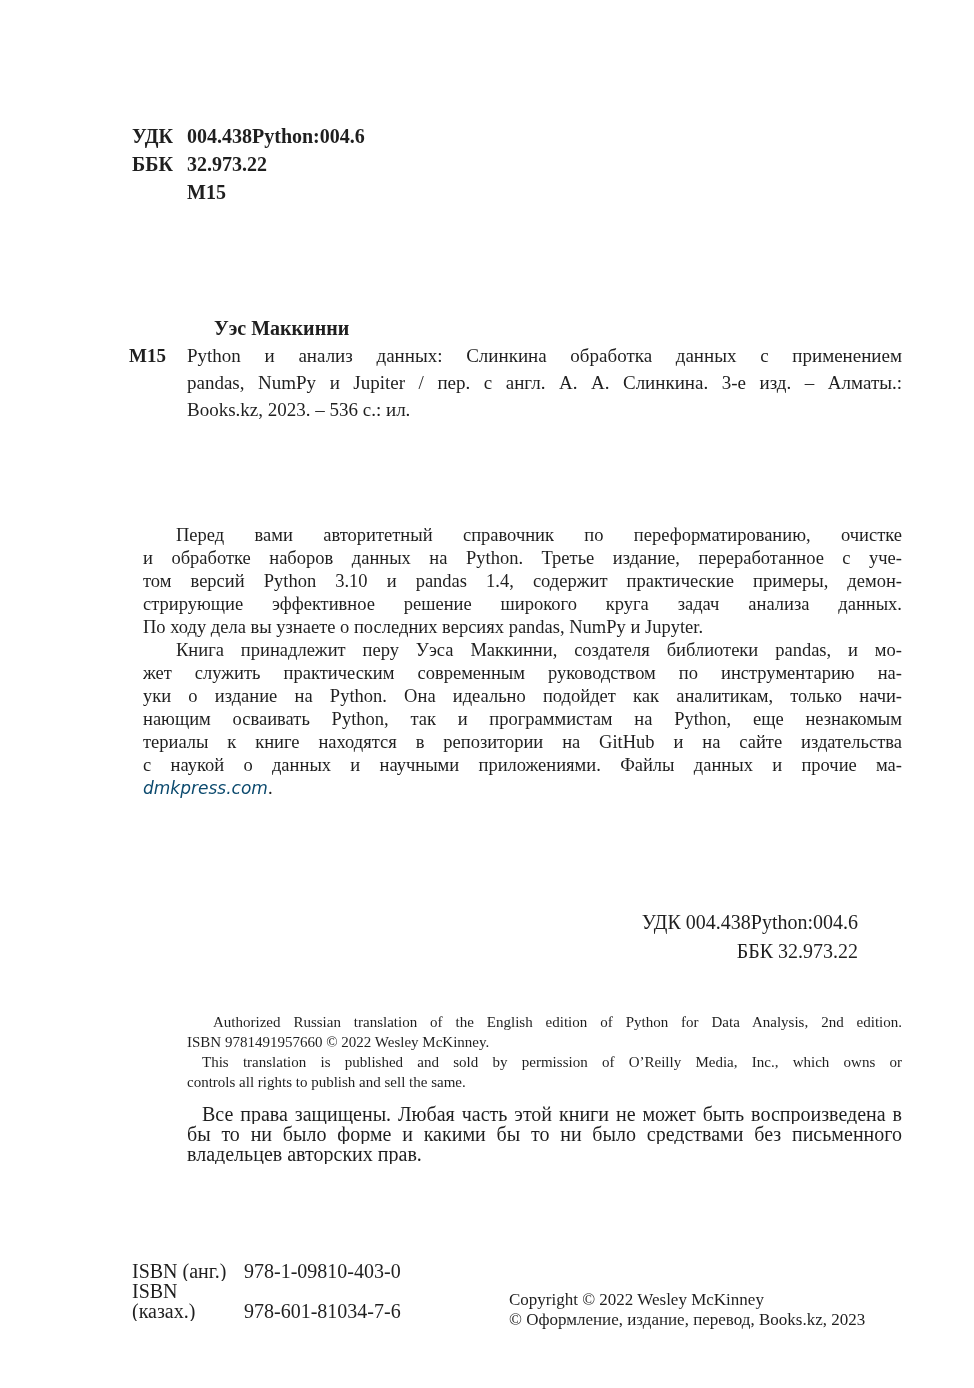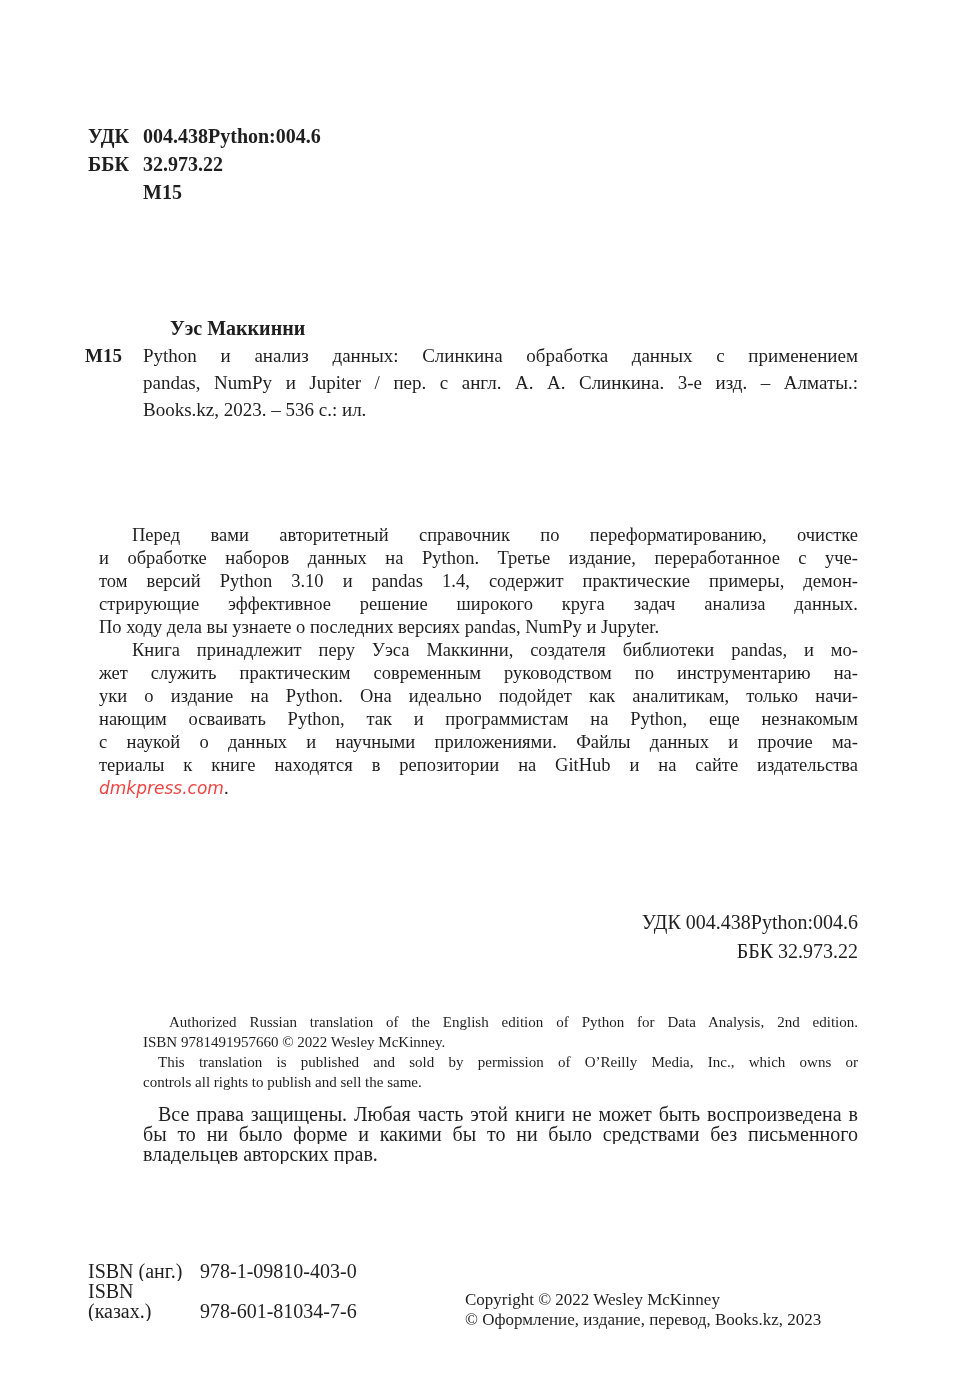--- a/index.html
+++ b/index.html
@@ -5,21 +5,21 @@
   html, body { margin: 0; padding: 0; background: #ffffff; }
   .page {
     position: relative;
     width: 974px;
     height: 1388px;
     background: #ffffff;
     color: #1f1f1f;
     font-family: "Liberation Serif", serif;
     overflow: hidden;
   }
-  .abs { position: absolute; }
+  .abs { position: absolute; margin-left: 44px; }
   .line { overflow: hidden; }
   
   .jst { text-align: justify; text-align-last: justify; }
 
   
   .top-udk { top: 122px; left: 88px; font-size: 20px; line-height: 28px; font-weight: bold; }
   .top-udk .lbl { display: inline-block; width: 55px; }
 
   
   .author { top: 314px; left: 170px; font-size: 20px; line-height: 28px; font-weight: bold; }
@@ -32,21 +32,21 @@
   
   .annotation { top: 524px; left: 99px; width: 759px; font-size: 18.5px; line-height: 23px; }
   .annotation .line { height: 23px; }
   .ind33 { text-indent: 33px; }
   .ind26 { text-indent: 26px; }
   .ind15 { text-indent: 15px; }
   .link {
     font-family: "DejaVu Sans", sans-serif;
     font-style: italic;
     font-size: 17px;
-    color: #ef4444;
+    color: #0c4a6e;
     text-decoration: none;
   }
 
   
   .udk-right { top: 908px; right: 116px; font-size: 20px; line-height: 29px; text-align: right; }
 
   
   .english { top: 1012px; left: 143px; width: 715px; font-size: 15px; line-height: 20px; }
   .english .line { height: 20px; }
 
@@ -82,22 +82,22 @@
   <div class="abs annotation">
     <div class="line jst ind33">Перед вами авторитетный справочник по переформатированию, очистке</div>
     <div class="line jst">и обработке наборов данных на Python. Третье издание, переработанное с уче-</div>
     <div class="line jst">том версий Python 3.10 и pandas 1.4, содержит практические примеры, демон-</div>
     <div class="line jst">стрирующие эффективное решение широкого круга задач анализа данных.</div>
     <div class="line">По ходу дела вы узнаете о последних версиях pandas, NumPy и Jupyter.</div>
     <div class="line jst ind33">Книга принадлежит перу Уэса Маккинни, создателя библиотеки pandas, и мо-</div>
     <div class="line jst">жет служить практическим современным руководством по инструментарию на-</div>
     <div class="line jst">уки о издание на Python. Она идеально подойдет как аналитикам, только начи-</div>
     <div class="line jst">нающим осваивать Python, так и программистам на Python, еще незнакомым</div>
+    <div class="line jst">териалы к книге находятся в репозитории на GitHub и на сайте издательства</div>
     <div class="line jst">с наукой о данных и научными приложениями. Файлы данных и прочие ма-</div>
-    <div class="line jst">териалы к книге находятся в репозитории на GitHub и на сайте издательства</div>
     <div class="line"><span class="link">dmkpress.com</span><span>.</span></div>
   </div>
 
   <div class="abs udk-right">
     <div class="line">УДК 004.438Python:004.6</div>
     <div class="line">ББК 32.973.22</div>
   </div>
 
   <div class="abs english">
     <div class="line jst ind26">Authorized Russian translation of the English edition of Python for Data Analysis, 2nd edition.</div>

